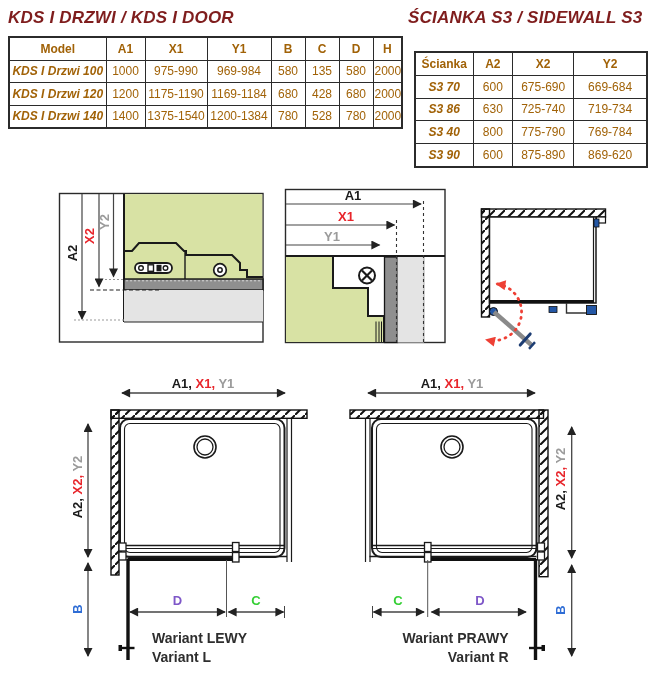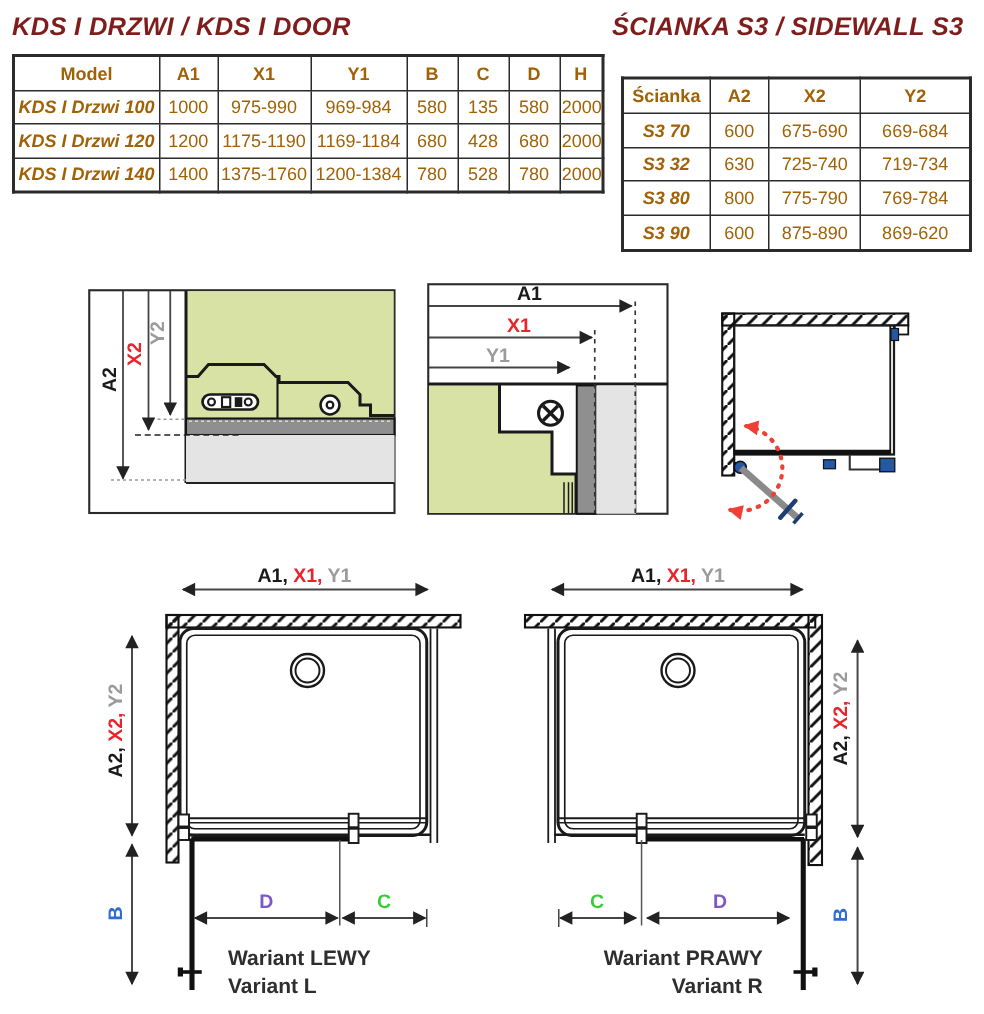--- a/index.html
+++ b/index.html
@@ -74,21 +74,21 @@
       <td>1175-1190</td>
       <td>1169-1184</td>
       <td>680</td>
       <td>428</td>
       <td>680</td>
       <td>2000</td>
     </tr>
     <tr>
       <td class="model">KDS I Drzwi 140</td>
       <td>1400</td>
-      <td>1375-1760</td>
+      <td>1375-1540</td>
       <td>1200-1384</td>
       <td>780</td>
       <td>528</td>
       <td>780</td>
       <td>2000</td>
     </tr>
   </tbody>
     </table>
 
   <table class="spec side">
@@ -105,27 +105,27 @@
       <th class="c-red">X2</th>
       <th class="c-gray">Y2</th>
     </tr>
     <tr>
       <td class="model">S3 70</td>
       <td>600</td>
       <td>675-690</td>
       <td>669-684</td>
     </tr>
     <tr>
-      <td class="model">S3 32</td>
+      <td class="model">S3 86</td>
       <td>630</td>
       <td>725-740</td>
       <td>719-734</td>
     </tr>
     <tr>
-      <td class="model">S3 80</td>
+      <td class="model">S3 40</td>
       <td>800</td>
       <td>775-790</td>
       <td>769-784</td>
     </tr>
     <tr>
       <td class="model">S3 90</td>
       <td>600</td>
       <td>875-890</td>
       <td>869-620</td>
     </tr>

